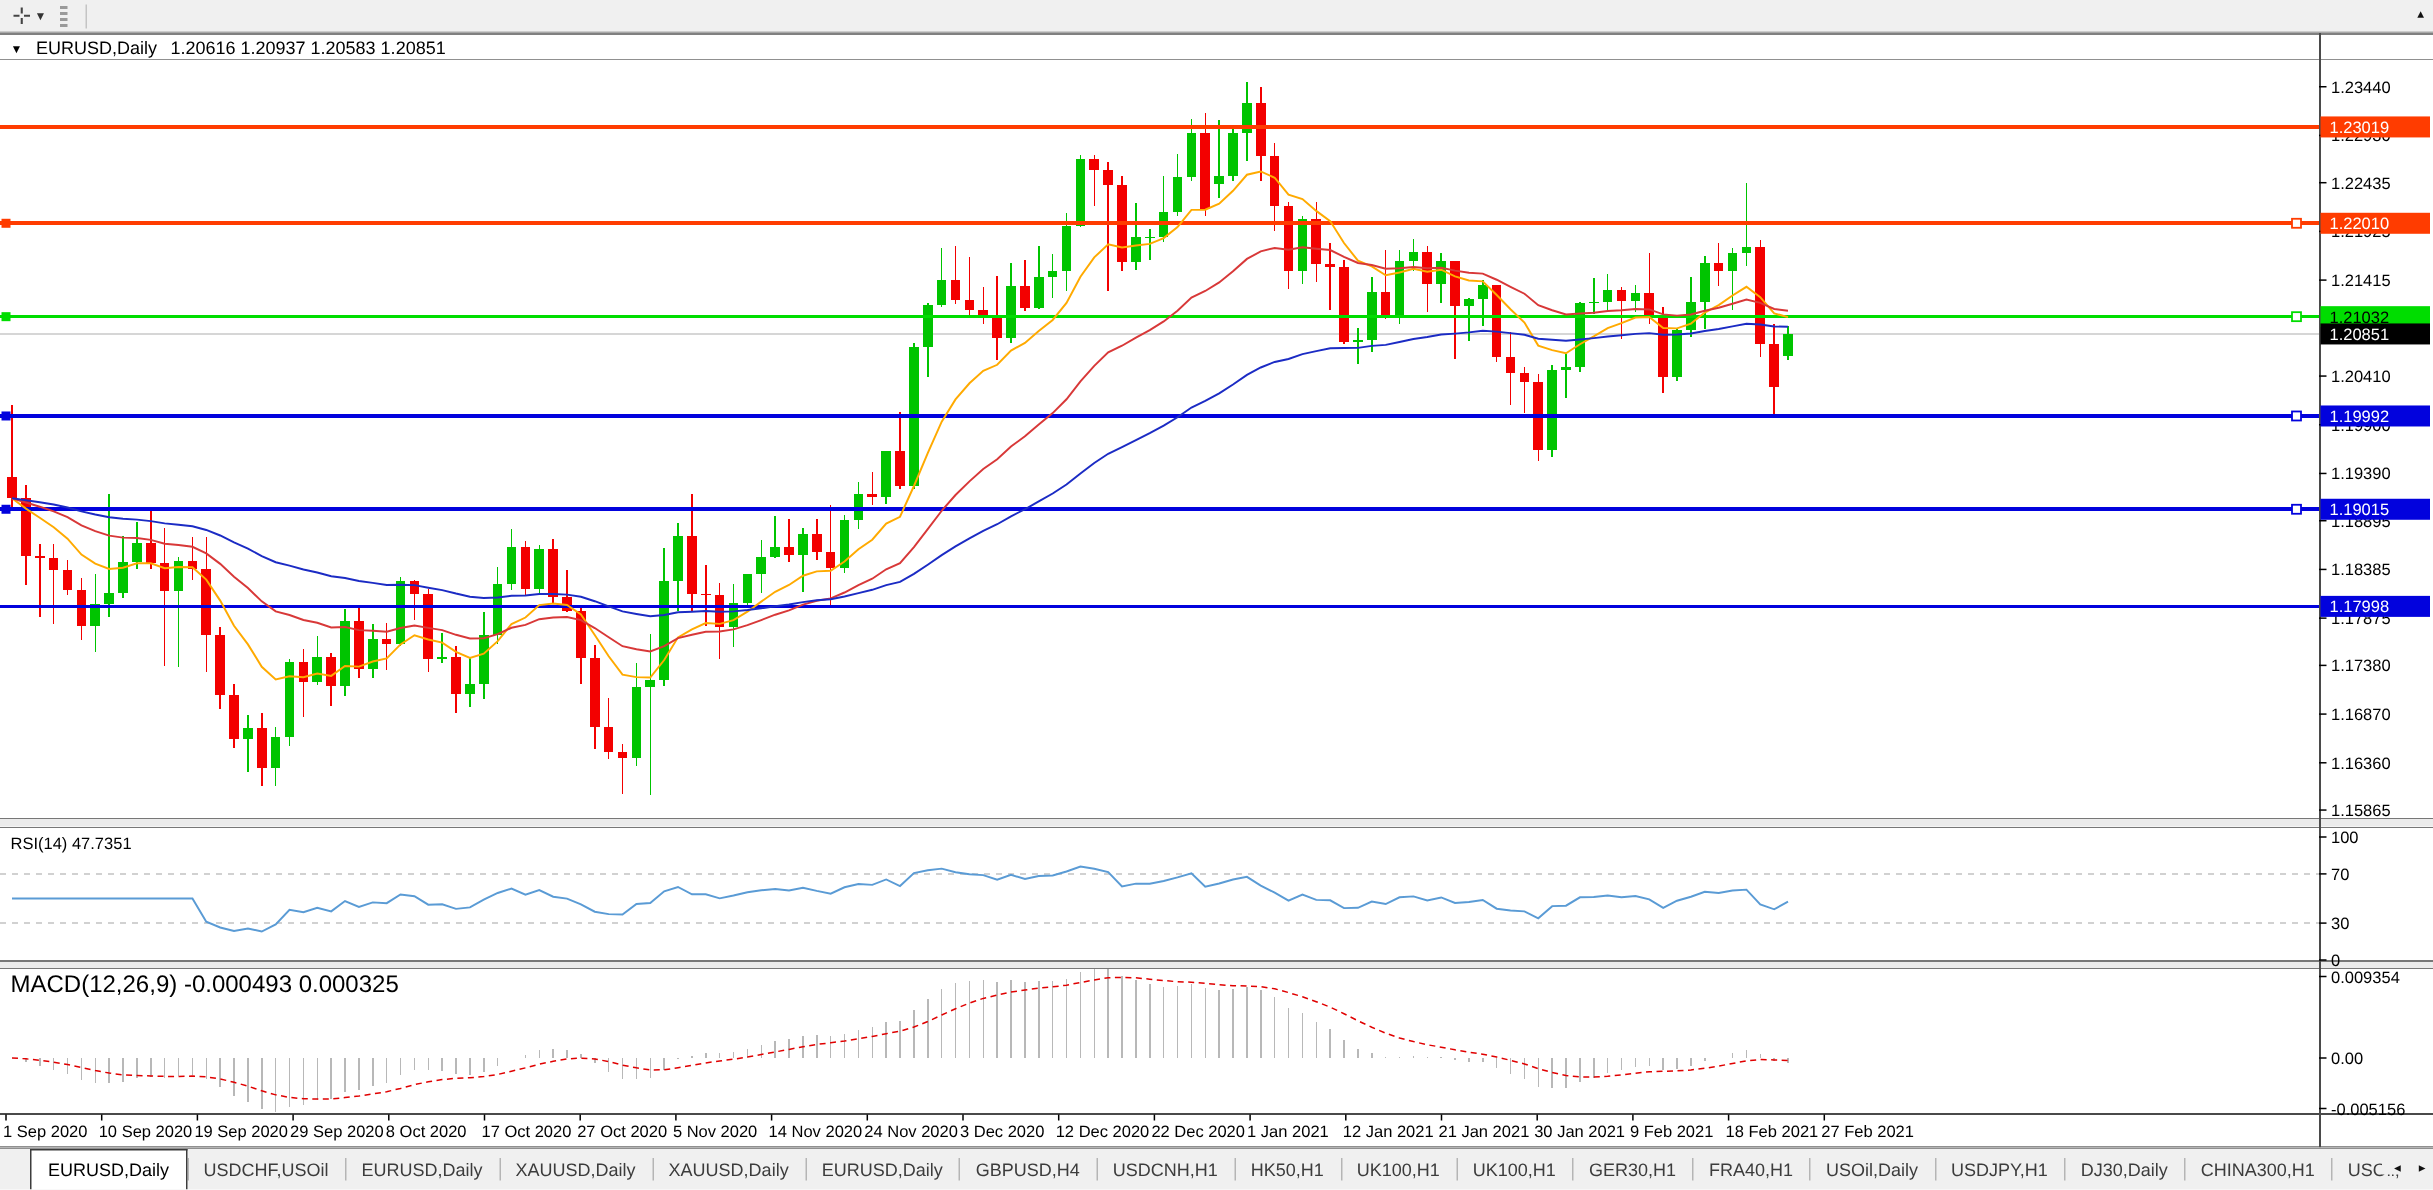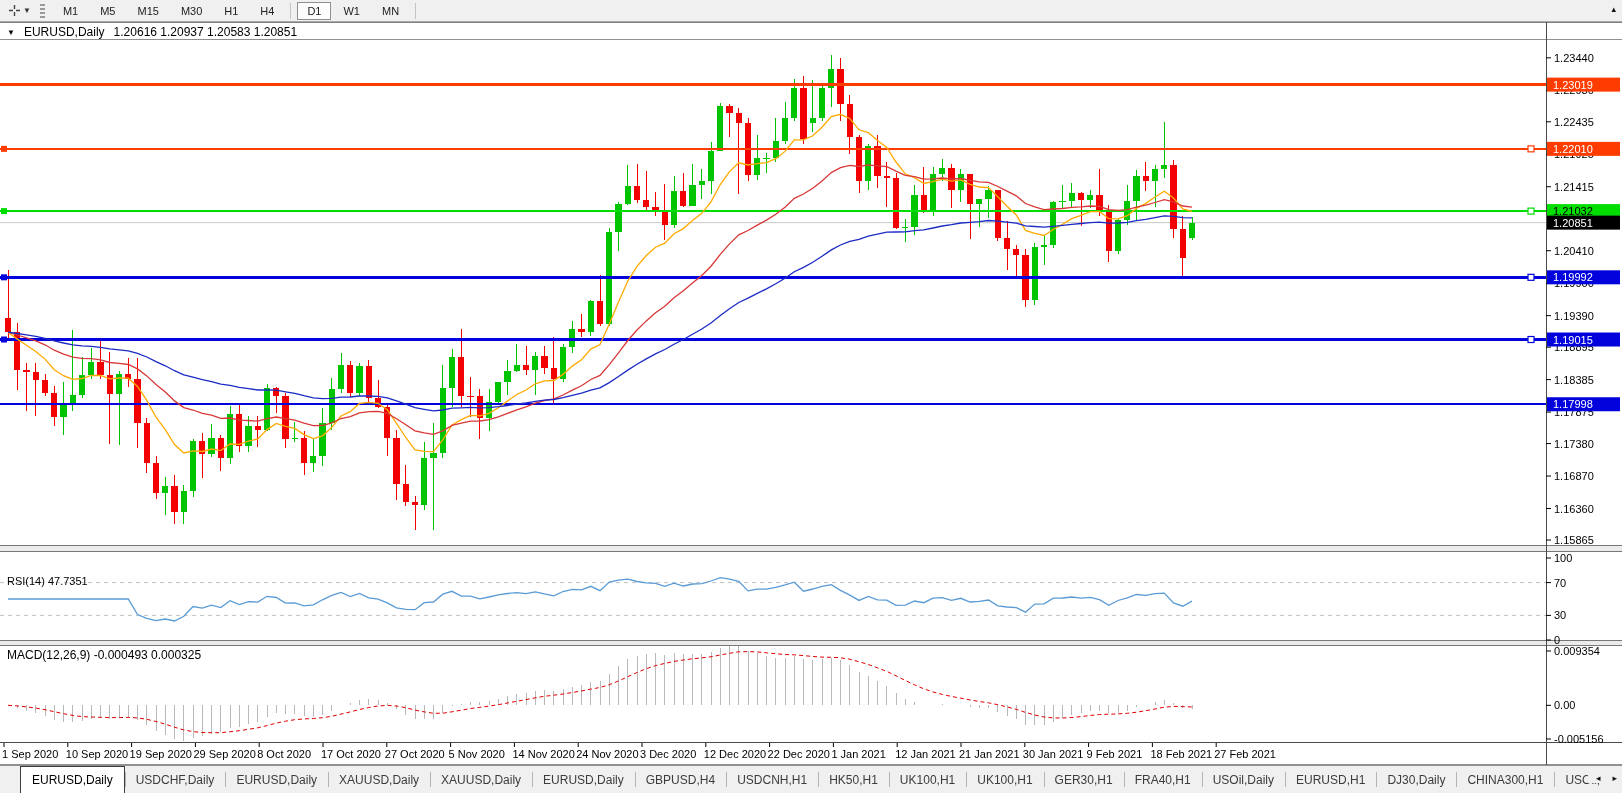--- a/index.html
+++ b/index.html
@@ -12,22 +12,22 @@
   .grip{width:5px;height:14px;margin:0 7px 0 5px;
     background:repeating-linear-gradient(to bottom,#9a9a9a 0 2px,transparent 2px 4px);}
   .tf{padding:3px 10px;margin:0 1px;cursor:default;color:#222;}
   .tf.active{background:#fdfdfd;border:1px solid #8f8f8f;padding:2px 9px;}
   .tb-sep{width:1px;height:16px;background:#c4c4c4;margin:0 5px;}
   #tb-overflow{position:absolute;right:6px;top:4px;font-size:9px;color:#111;}
   
   #chart-title{position:absolute;top:25px;left:7px;font-size:12px;color:#000;
     display:flex;align-items:center;gap:9px;white-space:pre;}
   #chart-title .tri{font-size:8px;}
-  #rsi-label{position:absolute;top:575px;left:7px;font-size:11px;color:#000;}
-  #macd-label{position:absolute;top:648px;left:7px;font-size:12px;color:#000;}
+  #rsi-label{position:absolute;top:557px;left:7px;font-size:11px;color:#000;}
+  #macd-label{position:absolute;top:648px;left:7px;font-size:16px;color:#000;}
   
   #tabbar{position:absolute;top:765px;left:0;width:1622px;height:28px;background:#f0f0f0;
     border-top:1px solid #909090;display:flex;align-items:stretch;font-size:12px;color:#3c3c3c;
     box-sizing:border-box;overflow:hidden;}
   .tab-spacer{width:20px;}
   .tab{display:flex;align-items:center;padding:0 11px;position:relative;white-space:nowrap;cursor:default;}
   .tab:not(.active):not(:first-child)::before{content:"";position:absolute;left:0;top:6px;bottom:6px;width:1px;background:#b5b5b5;}
   .tab.active{background:#ffffff;border:1px solid #3c3c3c;border-bottom:none;color:#000;margin-top:0;z-index:2;}
   #tab-arrows{position:absolute;right:5px;top:773px;display:flex;gap:12px;font-size:9px;color:#111;
     background:#f0f0f0;padding-left:8px;}
@@ -37,32 +37,20 @@
 <body>
 
 <div id="toolbar">
   <div class="tool-btn">
     <svg width="13" height="13" viewBox="0 0 13 13">
       <path d="M6.5 1v4M6.5 8v4M1 6.5h4M8 6.5h4" stroke="#444" stroke-width="1.4" fill="none"></path>
     </svg>
     <span class="caret">▼</span>
   </div>
   <div class="grip"></div>
-  <div id="tf-buttons" style="display:flex;align-items:center;">
-      <div class="tf">M1</div>
-      <div class="tf">M5</div>
-      <div class="tf">M15</div>
-      <div class="tf">M30</div>
-      <div class="tf">H1</div>
-      <div class="tf">H4</div>
-      <div class="tb-sep"></div>
-      <div class="tf active">D1</div>
-      <div class="tf">W1</div>
-      <div class="tf">MN</div>
-    </div>
   <div class="tb-sep"></div>
   <span id="tb-overflow">▴</span>
 </div>
 
 <svg id="chart-svg" width="1622" height="765" style="position:absolute;top:0;left:0;">
     <g>
       <line x1="0" y1="222.63519475608257" x2="1546" y2="222.63519475608257" stroke="#c9c9c9" stroke-width="1"></line>
     </g>
     <g>
       <line x1="8" y1="269.8058741963946" x2="8" y2="339.8298247825543" stroke="#f30000" stroke-width="1" shape-rendering="crispEdges"></line>
@@ -607,34 +595,34 @@
 
 <div id="chart-title">
   <span class="tri">▼</span><span>EURUSD,Daily</span><span>1.20616 1.20937 1.20583 1.20851</span>
 </div>
 <div id="rsi-label">RSI(14) 47.7351</div>
 <div id="macd-label">MACD(12,26,9) -0.000493 0.000325</div>
 
 <div id="tabbar">
     <div class="tab-spacer"></div>
     <div class="tab active">EURUSD,Daily</div>
-    <div class="tab">USDCHF,Daily</div>
+    <div class="tab">USDCHF,USOil</div>
     <div class="tab">EURUSD,Daily</div>
     <div class="tab">XAUUSD,Daily</div>
     <div class="tab">XAUUSD,Daily</div>
     <div class="tab">EURUSD,Daily</div>
     <div class="tab">GBPUSD,H4</div>
     <div class="tab">USDCNH,H1</div>
     <div class="tab">HK50,H1</div>
     <div class="tab">UK100,H1</div>
     <div class="tab">UK100,H1</div>
     <div class="tab">GER30,H1</div>
     <div class="tab">FRA40,H1</div>
     <div class="tab">USOil,Daily</div>
-    <div class="tab">EURUSD,H1</div>
+    <div class="tab">USDJPY,H1</div>
     <div class="tab">DJ30,Daily</div>
     <div class="tab">CHINA300,H1</div>
     <div class="tab">USOil,</div>
   </div>
 <div id="tab-arrows">
   <span>◂</span>
   <span>▸</span>
 </div>
 
 </body></html>

